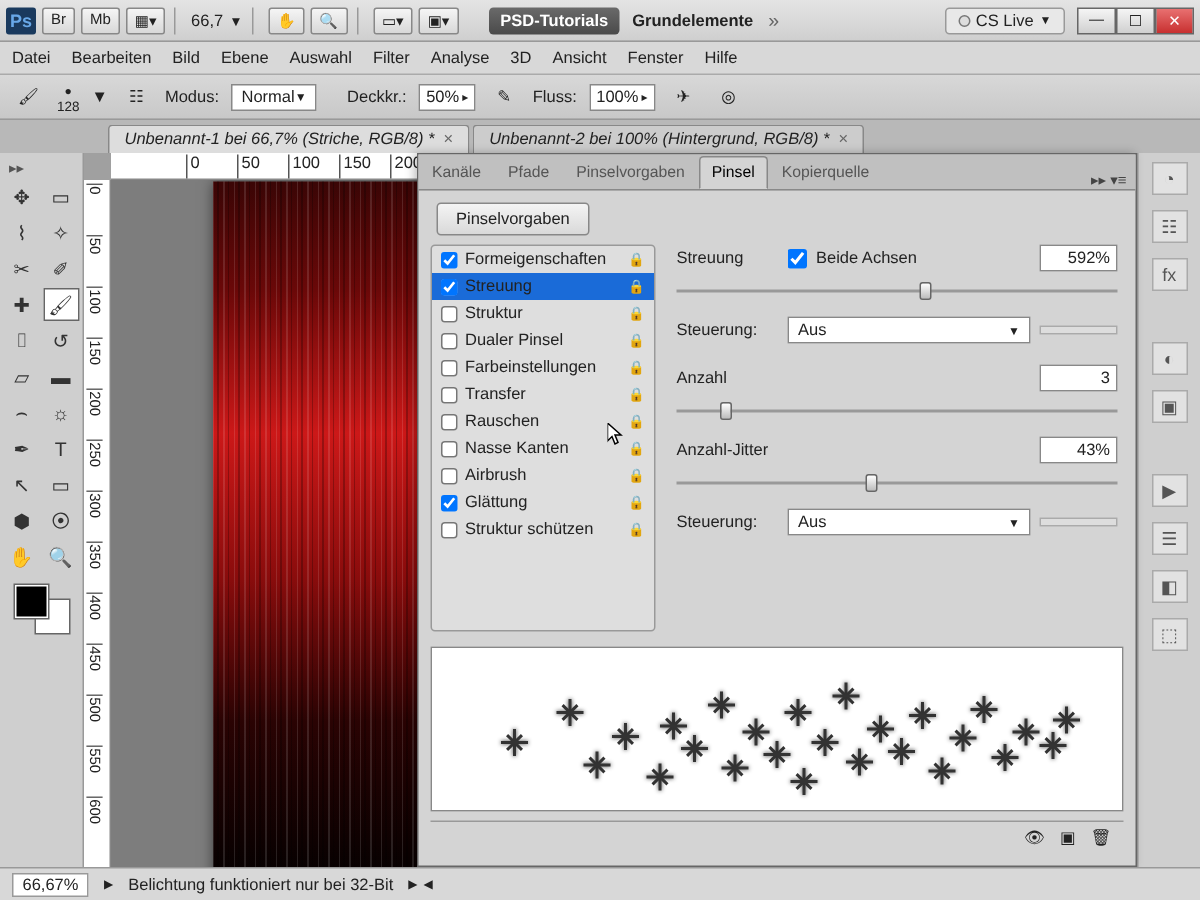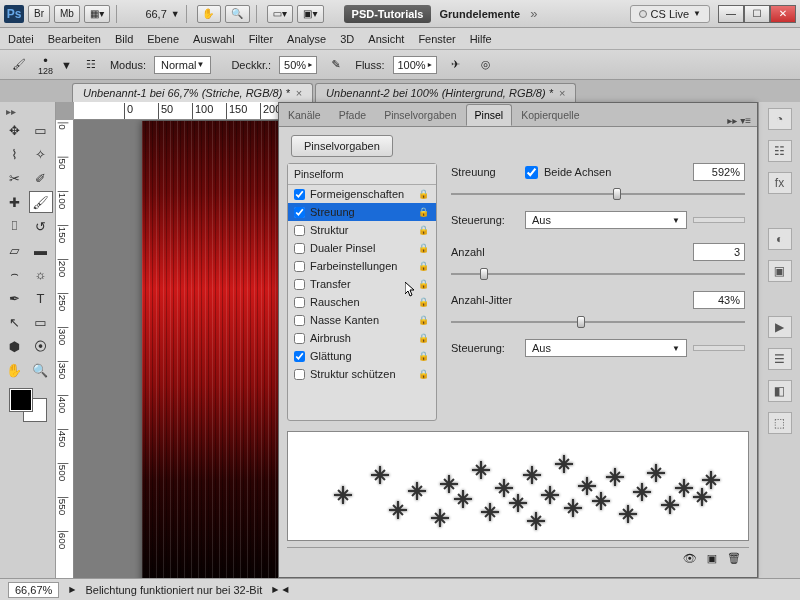--- a/index.html
+++ b/index.html
@@ -1,21 +1,21 @@
 <!DOCTYPE html>
 <html><head>
 <meta charset="utf-8">
 <style>
 *{margin:0;padding:0;box-sizing:border-box;font-family:Tahoma,Arial,sans-serif;font-size:11px;color:#222;}
 body{background:#b8b8b8;width:800px;height:600px;overflow:hidden;position:relative;}
 .titlebar{height:28px;background:linear-gradient(#e4e4e4,#cfcfcf);display:flex;align-items:center;padding:0 4px;border-bottom:1px solid #999;}
 .titlebar .ps-icon{width:20px;height:18px;background:#1a3a5e;color:#68a8e8;display:flex;align-items:center;justify-content:center;font-weight:bold;font-size:12px;border-radius:2px;}
 .titlebar .tb-btn{height:18px;padding:0 5px;margin-left:4px;background:linear-gradient(#f5f5f5,#d8d8d8);border:1px solid #888;border-radius:2px;display:flex;align-items:center;justify-content:center;font-size:10px;}
 .titlebar .sep{width:1px;height:18px;background:#999;margin:0 6px;}
-.titlebar .zoom{margin-left:22px;}
+.titlebar .zoom{margin-left:4px;}
 .titlebar .chev{margin-left:4px;font-size:9px;}
 .titlebar .highlight{background:linear-gradient(#6a6a6a,#4a4a4a);color:#fff;padding:3px 8px;border-radius:3px;margin-left:20px;font-weight:bold;}
 .titlebar .subtitle{margin-left:8px;font-weight:bold;}
 .titlebar .dchev{margin-left:10px;font-size:13px;color:#666;}
 .titlebar .spacer{flex:1;}
 .titlebar .cslive{display:flex;align-items:center;gap:4px;border:1px solid #999;padding:2px 8px;border-radius:3px;background:#e8e8e8;}
 .titlebar .cslive .dot{width:8px;height:8px;border-radius:50%;border:1px solid #777;background:#ddd;}
 .winbtns{display:flex;margin-left:8px;gap:0;}
 .winbtns div{width:26px;height:18px;border:1px solid #666;background:linear-gradient(#f5f5f5,#d0d0d0);display:flex;align-items:center;justify-content:center;font-size:10px;}
 .winbtns .close{background:linear-gradient(#e87070,#c83030);color:#fff;}
@@ -245,21 +245,20 @@
       <div class="ptab active">Pinsel</div>
       <div class="ptab">Kopierquelle</div>
       <div class="ext">▸▸ ▾≡</div>
     </div>
     <div class="panel-body">
       <div class="pb-row">
         <div class="pb-btn">Pinselvorgaben</div>
       </div>
       <div class="pb-cols">
         <div class="brush-list">
-          <div class="bl-head">Pinselform</div>
           <div id="brushItems">
               <div class="bl-item">
                 <input type="checkbox" checked="" style="">
                 <span>Formeigenschaften</span>
                 <span class="lock">🔒</span>
               </div>
               <div class="bl-item sel">
                 <input type="checkbox" checked="" style="">
                 <span>Streuung</span>
                 <span class="lock">🔒</span>

